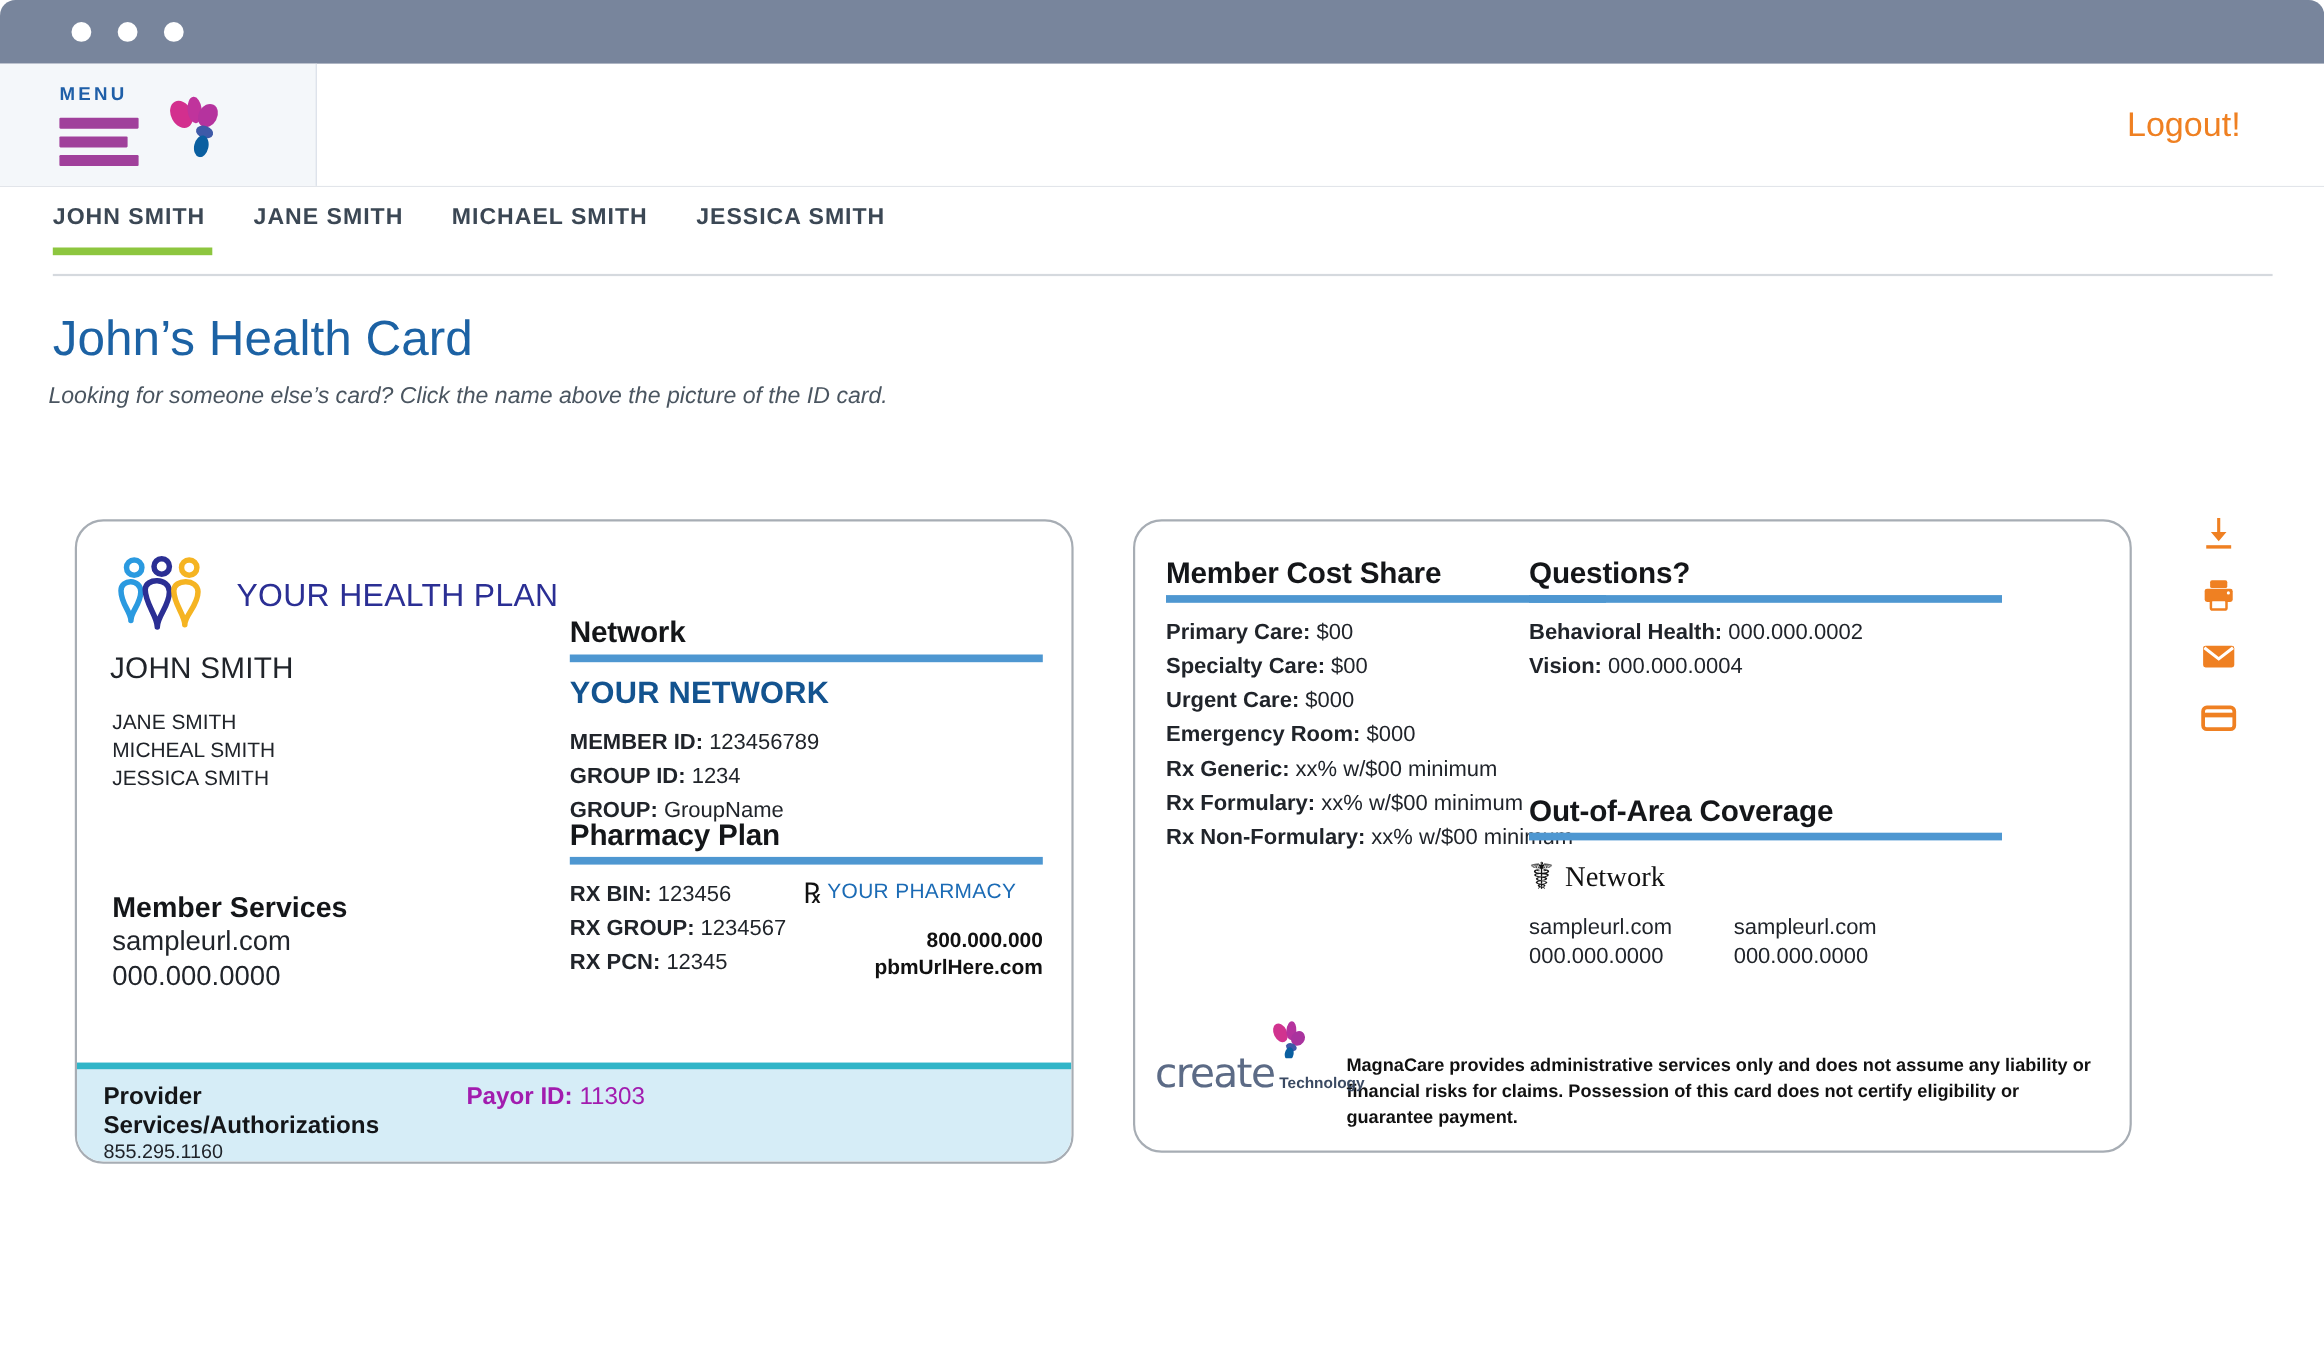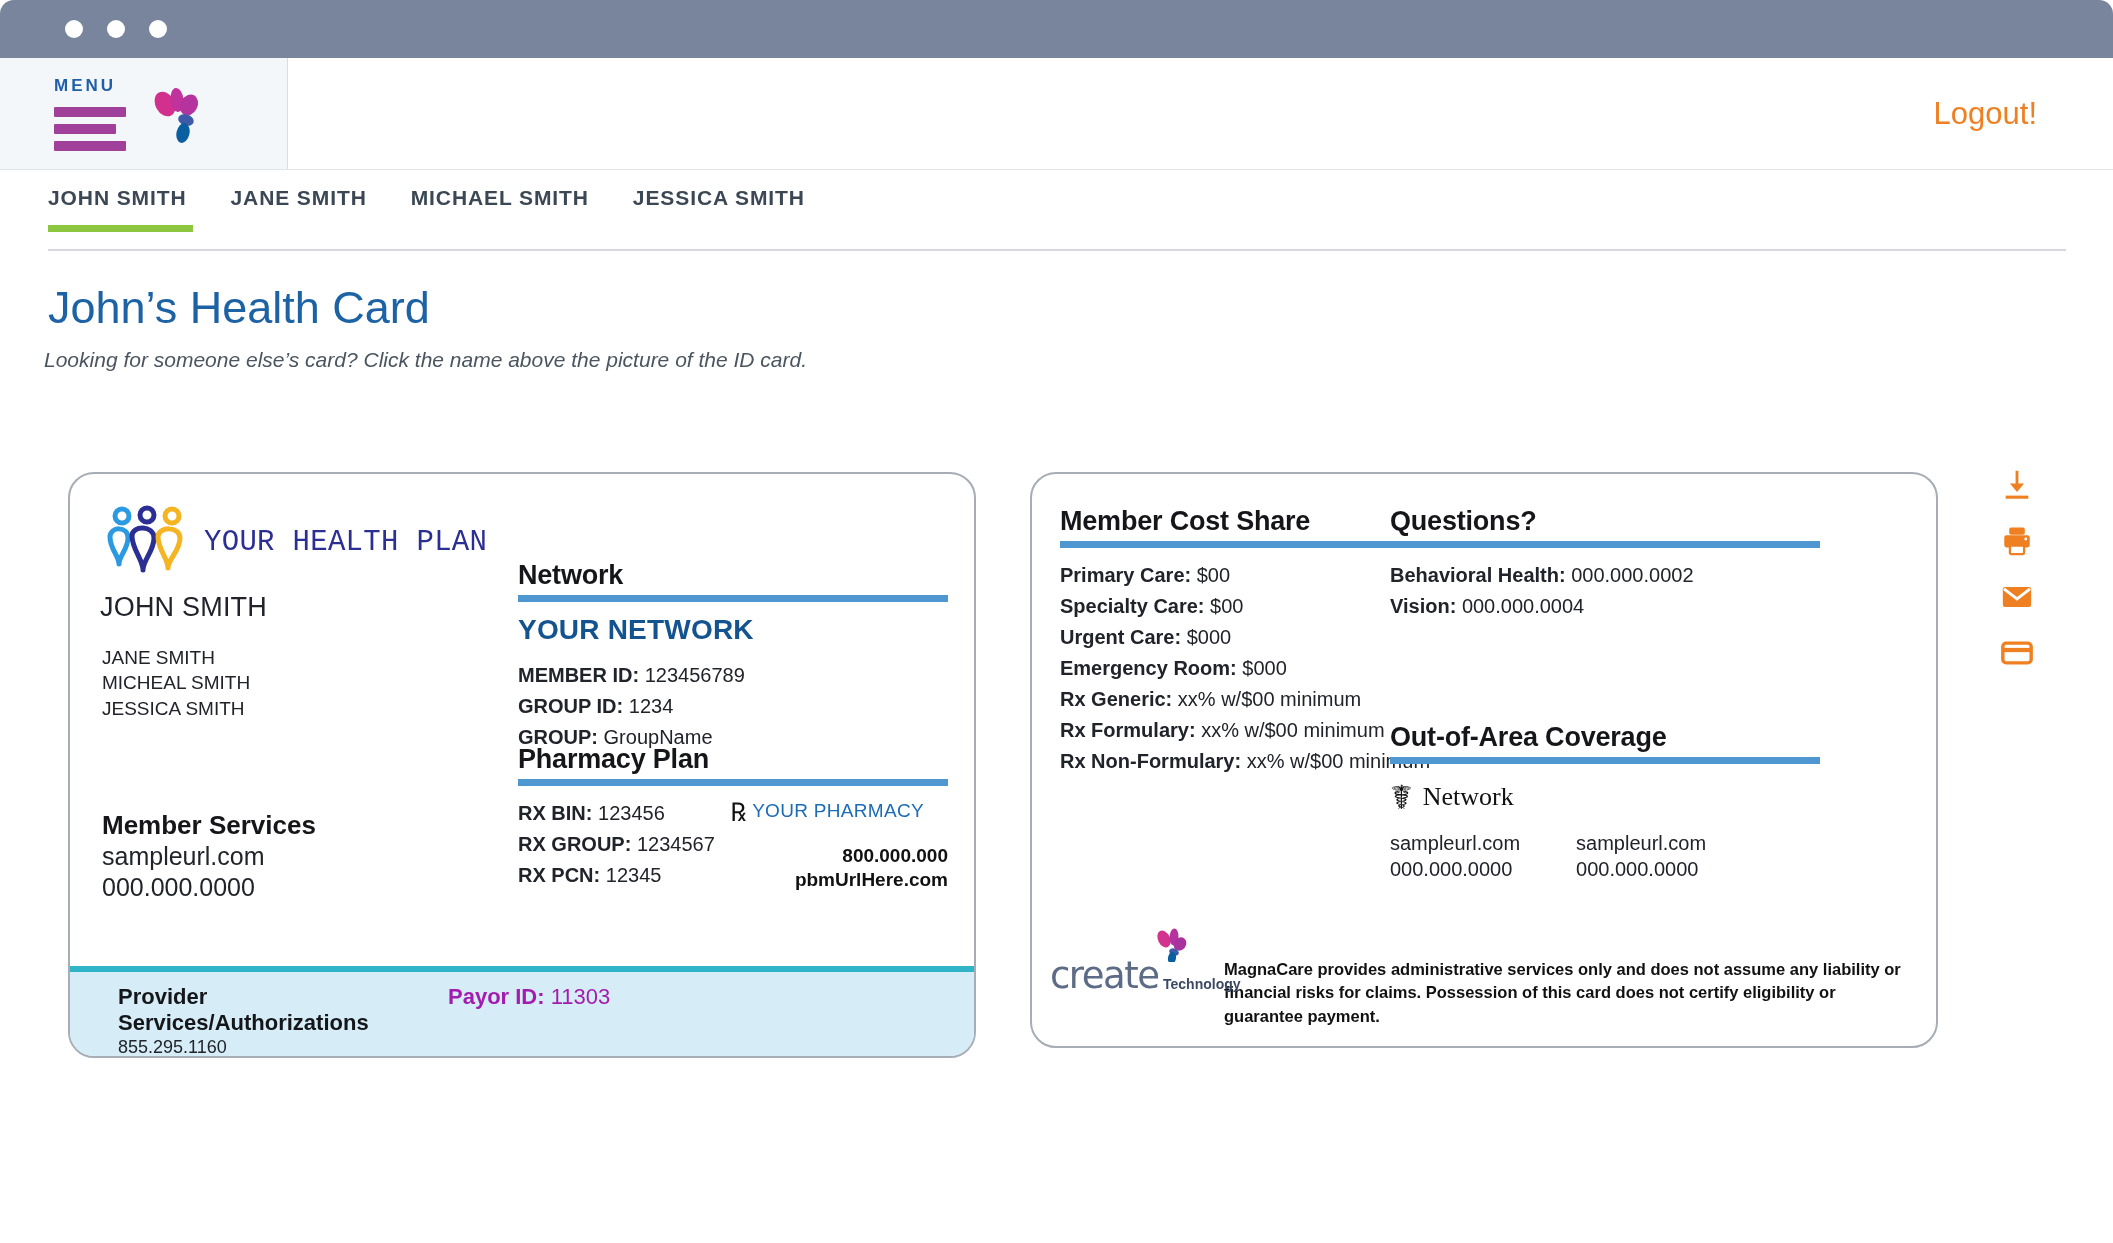--- a/index.html
+++ b/index.html
@@ -84,21 +84,21 @@
   .cards { position: absolute; top: 472px; left: 0; width: 2113px; }
   .card {
     position: absolute; top: 0;
     border: 2px solid #a7adb4; border-radius: 26px; background: #fff;
     overflow: hidden;
   }
   .card-left  { left: 68px;   width: 908px; height: 586px; }
   .card-right { left: 1030px; width: 908px; height: 576px; }
 
   
-  .plan-logo-row { display: flex; align-items: center; gap: 2px; padding: 30px 0 0 32px; font-family: Liberation Mono, monospace; }
+  .plan-logo-row { display: flex; align-items: center; gap: 13px; padding: 30px 0 0 32px; }
   .plan-name { font-size: 29px; font-weight: 400; color: #2b2f94; letter-spacing: .3px; }
   .holder-name {
     font-size: 27px; color: #20242a; padding: 12px 0 0 30px; letter-spacing: .2px;
   }
   .dependents {
     padding: 22px 0 0 32px; font-size: 19px; color: #20242a; line-height: 1.33;
   }
   .member-services {
     position: absolute; left: 32px; top: 336px;
   }
@@ -119,21 +119,21 @@
   .pharm-left { width: 200px; }
   .pharm-right { flex: 1; padding-top: 2px; }
   .rx-row { display: flex; align-items: flex-start; gap: 6px; }
   .rx-glyph { font-size: 26px; line-height: 1; color: #111; font-family: "Liberation Serif", serif; }
   .your-pharm { font-size: 19px; color: #1b6bb5; letter-spacing: .3px; }
   .pbm { text-align: right; font-size: 19px; font-weight: 700; color: #111; line-height: 1.25; margin-top: 18px; }
 
   .blue-strip {
     position: absolute; left: 0; bottom: 0; width: 100%; height: 90px;
     background: #d6edf7; border-top: 6px solid #30b5c8;
-    display: flex; padding: 12px 0 0 48px; gap: 0;
+    display: flex; padding: 12px 0 0 24px; gap: 0;
   }
   .bs-col1 { width: 330px; }
   .bs-col2 { width: 250px; }
   .bs-h { font-size: 22px; font-weight: 700; color: #141619; }
   .bs-t { font-size: 18px; color: #20242a; line-height: 1.28; }
   .payor { font-size: 22px; font-weight: 700; color: #a21caf; }
   .payor span { font-weight: 400; }
 
   
   .rc-colA { position: absolute; left: 28px; top: 32px; width: 400px; }

